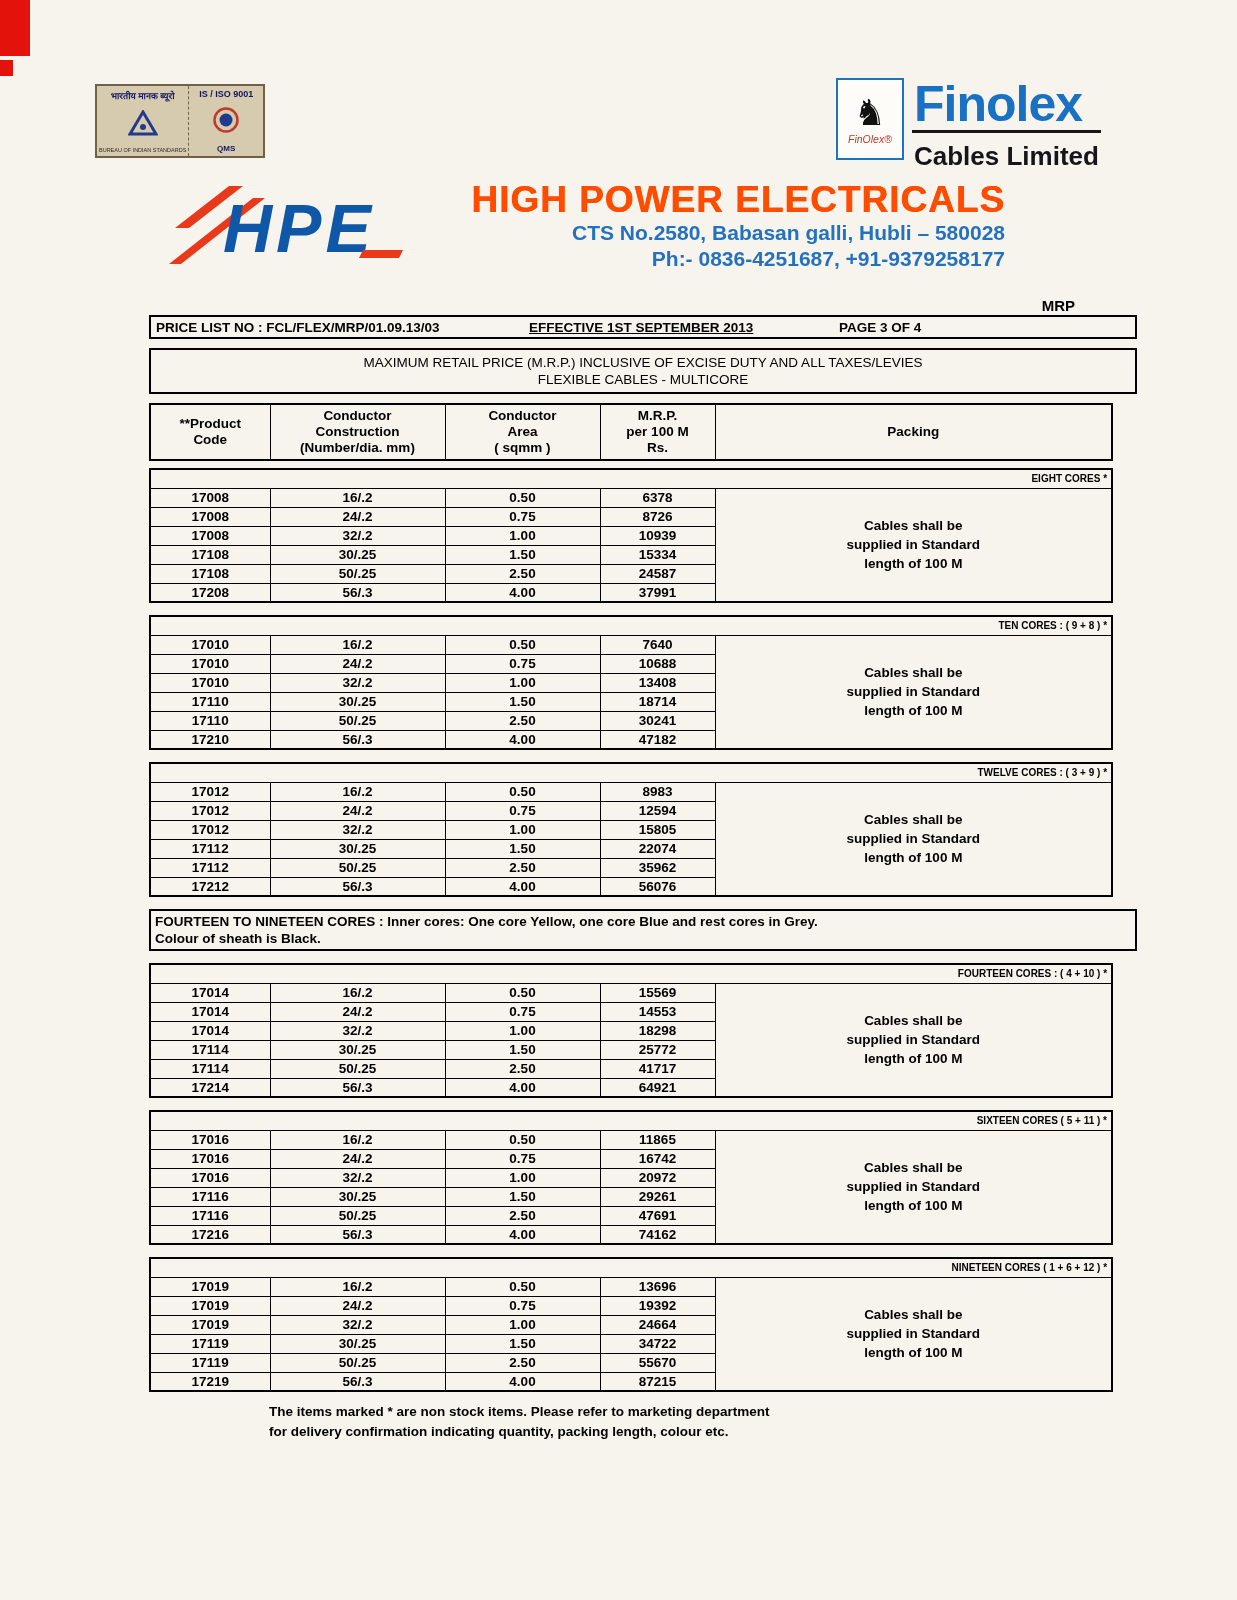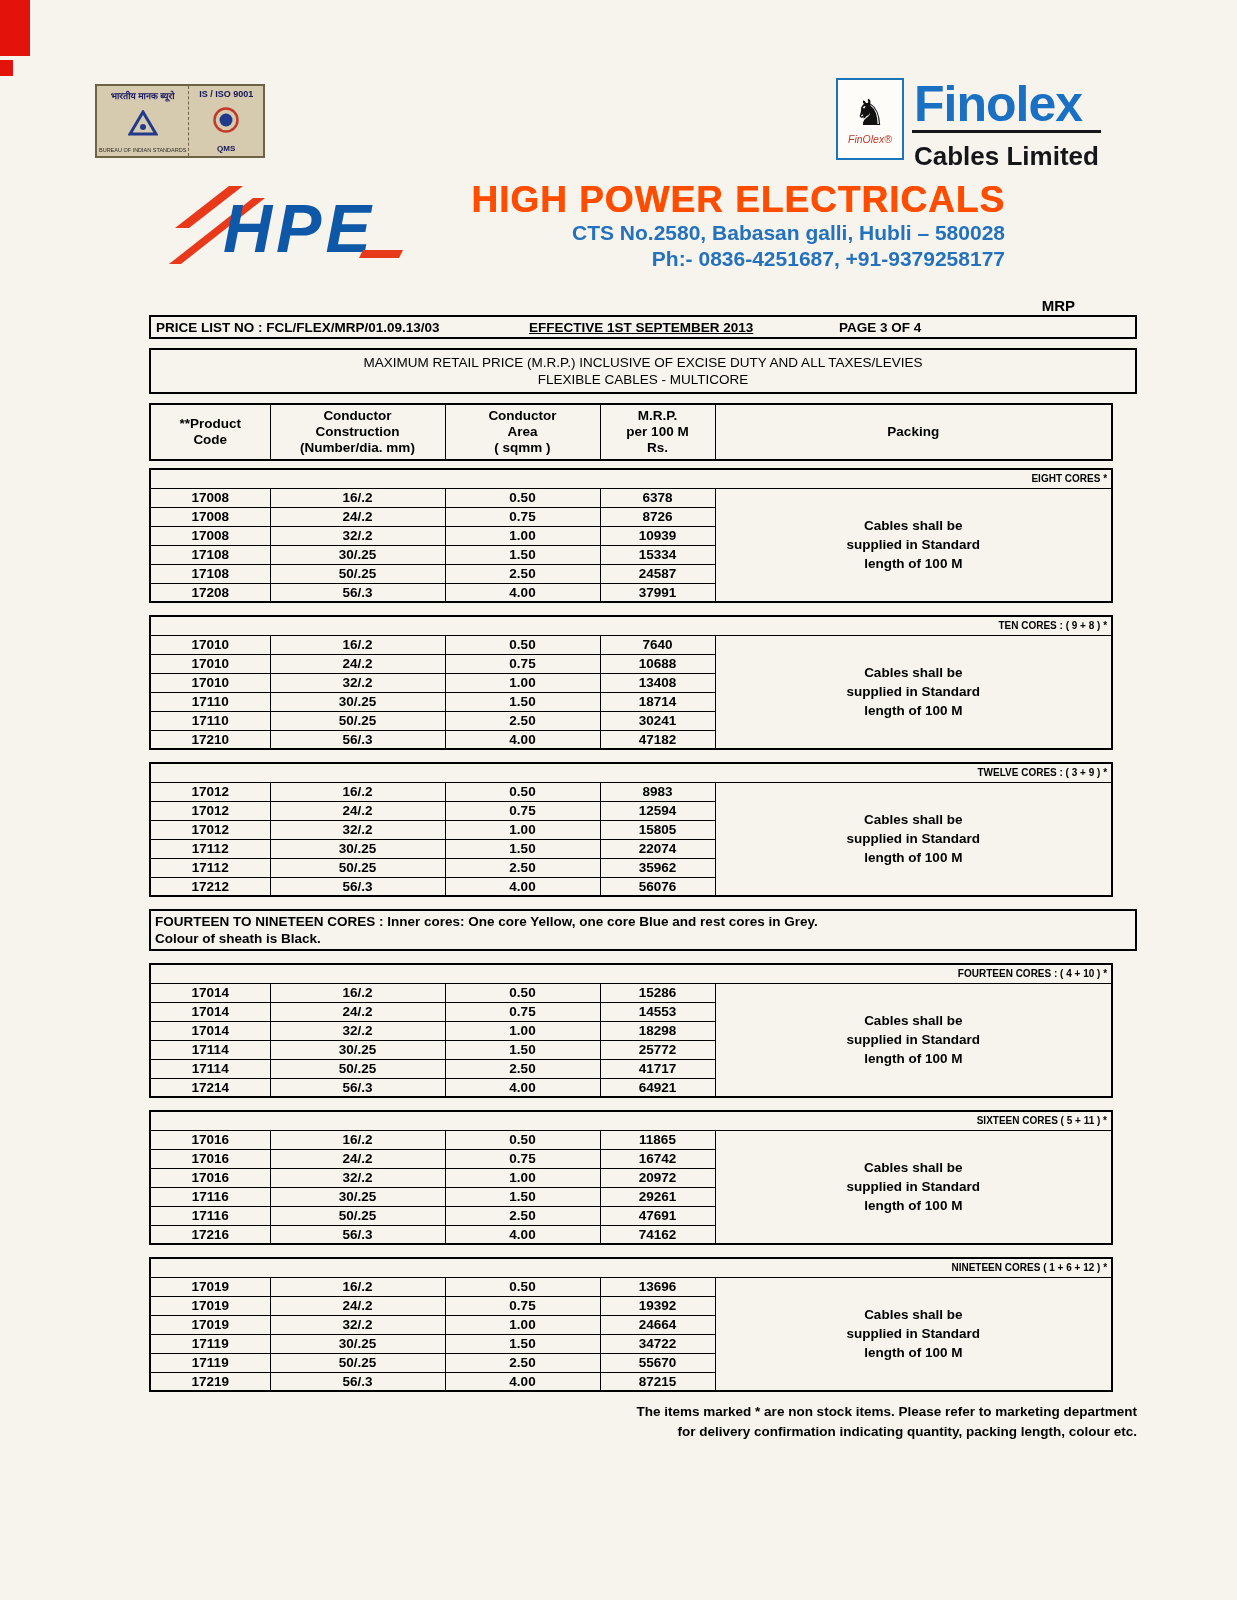--- a/index.html
+++ b/index.html
@@ -63,21 +63,21 @@
   #sections > * { margin-top:12px; }
   #sections > :first-child { margin-top:7px; }
 
   .sec-title { font-size:10px; font-weight:bold; text-align:right; padding:1px 4px; height:19px; }
   .cell { font-size:13.5px; font-weight:bold; text-align:center; height:19px; padding:0 2px; }
   .packing-cell { font-size:13.5px; font-weight:bold; text-align:center; vertical-align:middle;
                   white-space:pre-line; line-height:19px; }
 
   .note-box { border:2px solid #000; font-size:13.5px; font-weight:bold; line-height:17px; padding:2px 4px; }
 
-  .foot-notes { margin-top:10px; margin-left:120px; font-size:13.5px; font-weight:bold; line-height:20px;text-align:right; }
+  .foot-notes { margin-top:10px; margin-left:120px; font-size:13.5px; font-weight:bold; line-height:20px; }
   .regd { margin-top:56px; text-align:center; font-size:13.5px; color:#222; }
 </style>
 </head>
 <body>
 
 <div class="sheet">
 
   <div class="artifact"></div>
   <div class="artifact2"></div>
 
@@ -344,21 +344,21 @@
             <col style="width: 397px;">
           </colgroup>
           <tbody>
             <tr>
               <td class="sec-title" colspan="5">FOURTEEN CORES : ( 4 + 10 ) *</td>
             </tr>
             <tr>
               <td class="cell">17014</td>
               <td class="cell">16/.2</td>
               <td class="cell">0.50</td>
-              <td class="cell">15286</td>
+              <td class="cell">15569</td>
               <td class="packing-cell" rowspan="6">Cables shall be
 supplied in Standard
 length of 100 M</td>
             </tr>
             <tr>
               <td class="cell">17014</td>
               <td class="cell">24/.2</td>
               <td class="cell">0.75</td>
               <td class="cell">14553</td>
             </tr>

